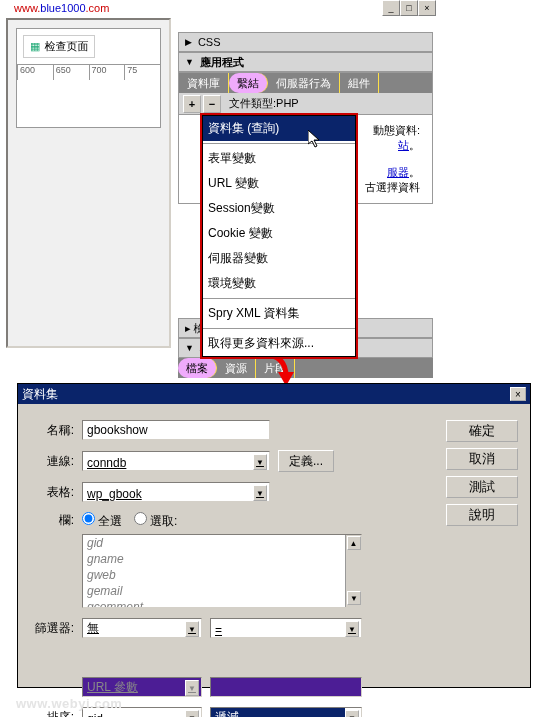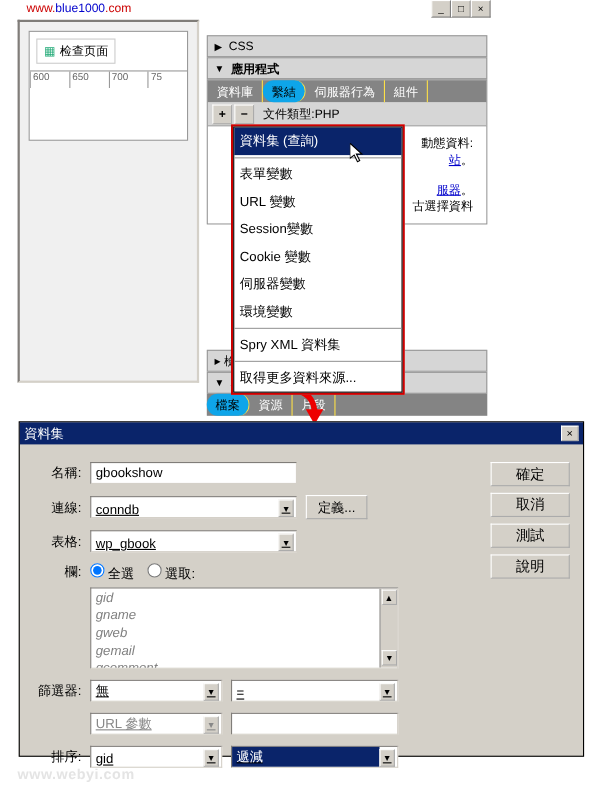--- a/index.html
+++ b/index.html
@@ -1,40 +1,40 @@
 <!DOCTYPE html>
 <html><head>
 <meta charset="utf-8">
 <style>
 * { margin: 0; padding: 0; box-sizing: border-box; font-family: "Microsoft YaHei", Arial, sans-serif; }
 body { background: #fff; width: 539px; height: 717px; position: relative; font-size: 12px; }
 
 
-.top-area { position: absolute; top: 0; left: 16px; width: 430px; height: 350px; }
+.top-area { position: absolute; top: 0; left: 6px; width: 430px; height: 350px; }
 .url-bar { position: absolute; top: 0; left: 0; padding: 2px 8px; color: #000; font-size: 11px; }
 .url-bar .red { color: #c00; }
 .url-bar .blue { color: #00c; }
 
 .win-controls { position: absolute; top: 0; right: 0; display: flex; }
 .win-btn { width: 18px; height: 16px; background: #d4d0c8; border: 1px solid #fff; border-right-color: #808080; border-bottom-color: #808080; display: flex; align-items: center; justify-content: center; font-size: 9px; }
 
 .main-canvas { position: absolute; top: 18px; left: 0; width: 165px; height: 330px; background: #f0f0f0; border: 2px inset #d4d0c8; }
 .canvas-inner { margin: 8px; background: #fff; border: 1px solid #999; height: 100px; }
 .check-page { margin: 6px; padding: 3px 6px; display: inline-flex; align-items: center; gap: 4px; border: 1px solid #ccc; background: #fff; font-size: 11px; }
 .ruler { height: 16px; background: #fff; border-top: 1px solid #999; display: flex; font-size: 9px; color: #666; }
 .ruler span { width: 50px; border-left: 1px solid #999; padding-left: 2px; }
 
 
 .right-panels { position: absolute; top: 32px; left: 172px; width: 255px; }
 .panel-header { background: #d6d6d6; border: 1px solid #999; height: 20px; display: flex; align-items: center; padding: 0 6px; gap: 6px; font-size: 11px; }
 .panel-header .tri { font-size: 9px; }
 .app-panel { background: #d6d6d6; border: 1px solid #999; }
 .tabs { display: flex; background: #848484; height: 20px; }
 .tab { padding: 3px 8px; color: #fff; font-size: 11px; border-right: 1px solid #fde047; }
-.tab.active { background: #0ea5e9; color: #000; border-radius: 10px; }
+.tab.active { background: #f0abfc; color: #000; border-radius: 10px; }
 
 .toolbar { display: flex; align-items: center; height: 22px; background: #d6d6d6; padding: 0 4px; gap: 2px; border-bottom: 1px solid #999; }
 .tb-btn { width: 18px; height: 18px; background: #d4d0c8; border: 1px outset #fff; display: flex; align-items: center; justify-content: center; font-size: 11px; font-weight: bold; }
 .doctype { font-size: 11px; margin-left: 6px; }
 
 .panel-body { background: #fff; padding: 8px; font-size: 11px; min-height: 80px; }
 .panel-body .link { color: #00c; text-decoration: underline; cursor: pointer; }
 
 
 .dropdown { position: absolute; top: 113px; left: 194px; width: 158px; background: #fff; border: 2px solid #c00; z-index: 10; }
@@ -65,21 +65,21 @@
 .select-box { height: 20px; border: 1px inset #d4d0c8; background: #fff; display: flex; align-items: flex-end; justify-content: space-between; padding: 0 2px 0 4px; font-size: 12px; text-decoration: underline; }
 .select-arrow { width: 14px; height: 16px; background: #d4d0c8; border: 1px outset #fff; display: flex; align-items: center; justify-content: center; font-size: 8px; }
 .small-btn { height: 22px; padding: 0 10px; background: #d4d0c8; border: 1px outset #fff; font-size: 12px; }
 .radio-group { display: flex; align-items: center; gap: 12px; font-size: 12px; }
 .radio-group input { margin-right: 3px; }
 .listbox { width: 280px; height: 74px; background: #fff; border: 1px inset #d4d0c8; overflow: hidden; position: relative; }
 .listbox-item { padding: 1px 4px; font-size: 12px; color: #808080; font-style: italic; }
 .scrollbar { position: absolute; right: 0; top: 0; width: 16px; height: 100%; background: #d4d0c8; border-left: 1px solid #999; }
 .sb-btn { width: 14px; height: 14px; background: #d4d0c8; border: 1px outset #fff; margin: 1px auto; font-size: 8px; display: flex; align-items: center; justify-content: center; }
 .select-highlighted { background: #0a246a; color: #fff; padding: 0 4px; flex: 1; height: 100%; display: flex; align-items: center; }
-.disabled-input { background: #ffffff; color: #888; }
+.disabled-input { background: #4c1d95; color: #888; margin-top: 29px; }
 
 .watermark { position: absolute; bottom: 6px; left: 16px; font-size: 13px; font-weight: bold; color: #e4e4e4; letter-spacing: 0.5px; font-family: Arial; }
 </style>
 </head>
 <body>
 
 <div class="top-area">
   <div class="url-bar">
     <span class="red">www.</span><span class="blue">blue1000</span><span class="red">.com</span>
   </div>

